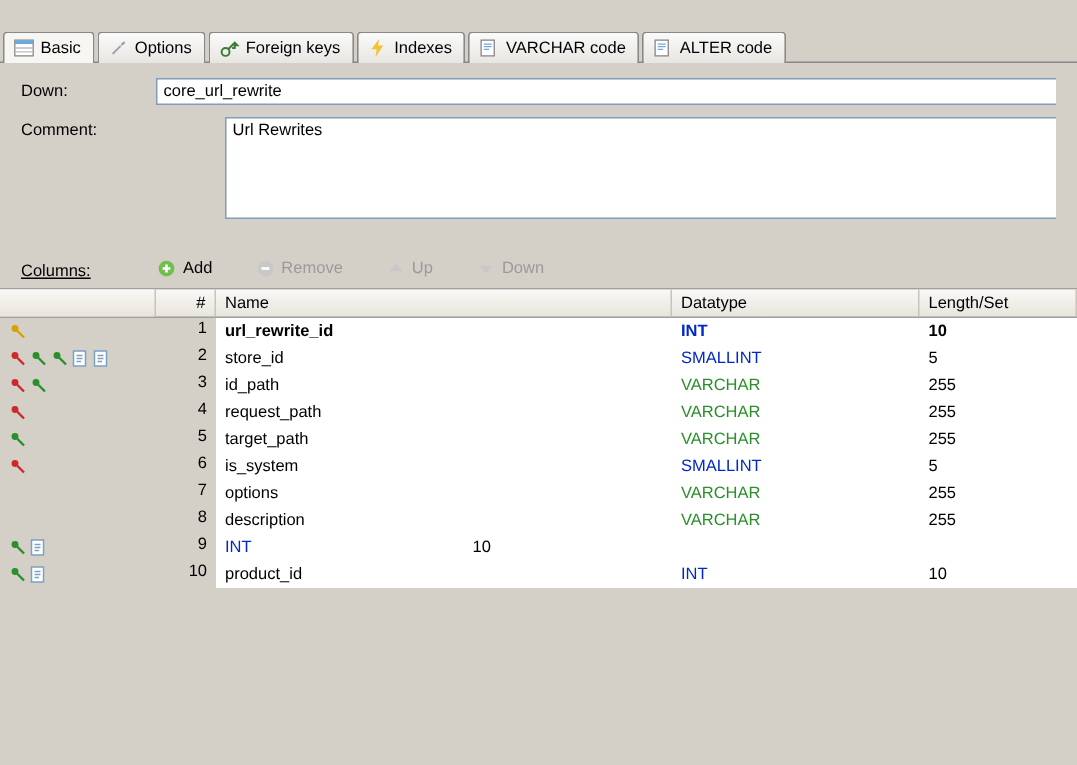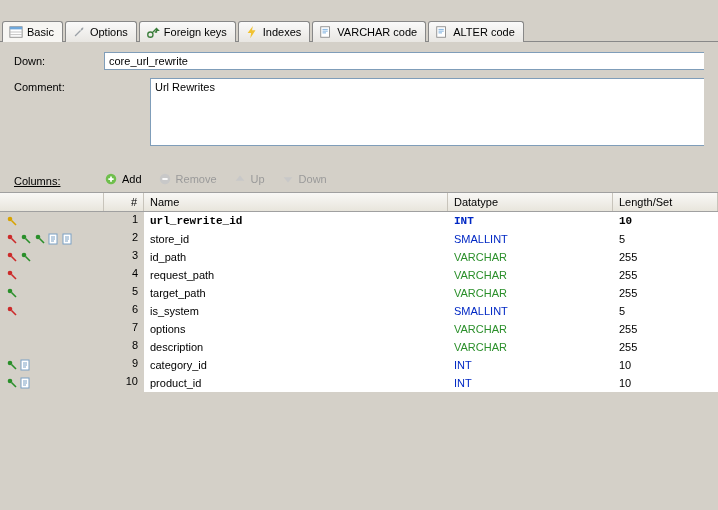--- a/index.html
+++ b/index.html
@@ -10,39 +10,39 @@
 .tab.active { background: #f7f6f3; font-weight: normal; }
 .tab svg { width: 14px; height: 14px; }
 
 .form { padding: 10px 14px 16px 14px; }
 .row { display: flex; align-items: flex-start; margin-bottom: 8px; }
 .row label { width: 90px; padding-top: 3px; }
 .row input, .row textarea { flex: 1; border: 1px solid #7f9db9; border-right: none; padding: 2px 4px; font-family: inherit; font-size: 11px; background: #fff; resize: none; }
 .row textarea { height: 68px; margin-left: 46px; }
 
 .section-label { padding: 4px 0 4px 14px; }
-.toolbar { display: flex; align-items: center; gap: 16px; padding: 2px 0 6px 0; margin-left: 104px; }
+.toolbar { display: flex; align-items: center; gap: 28px; padding: 2px 0 6px 0; margin-left: 104px; }
 .tbtn { display: flex; align-items: center; gap: 4px; cursor: pointer; color: #000; }
 .tbtn.disabled { color: #9a9a9a; cursor: default; }
 .tbtn svg { width: 14px; height: 14px; }
 
 .grid { display: flex; flex-direction: column; border-top: 1px solid #a0a0a0; }
 .ghead { display: flex; background: linear-gradient(#f9f8f6,#e8e5dc); border-bottom: 1px solid #a0a0a0; }
 .ghead .cell { border-right: 1px solid #c8c4bb; padding: 3px 6px; overflow: hidden; white-space: nowrap; }
 .gbody { background: #fff; }
 .grow { display: flex; align-items: center; height: 18px; }
 .grow .cell { padding: 1px 6px; overflow: hidden; white-space: nowrap; }
 .c-icons { width: 104px; display:flex; align-items:center; gap:2px; padding-left:6px; }
 .c-num { width: 40px; text-align: right; padding-right: 8px; }
 .c-name { width: 304px; }
 .c-type { width: 165px; }
 .c-len { flex: 1; }
 .t-int { color: #0028c4; }
 .t-var { color: #2a8f2a; }
-.bold { font-weight: bold; font-family: Liberation Mono, monospace; }
+.bold { font-weight: bold; }
 .ghead .c-icons { background: linear-gradient(#f9f8f6,#e8e5dc); }
 .key-y { fill:#d8a300;} .key-r { fill:#cc2a2a;} .key-g { fill:#2a8f2a;}
 .mini { width:12px; height:12px; }
 </style>
 </head>
 <body>
 
 <div class="tabs">
   <div class="tab active">
     <svg viewBox="0 0 16 16">
@@ -261,21 +261,20 @@
             <circle cx="4" cy="4" r="2.3" class="key-g"></circle>
             <path d="M5.5 5.5 L10 10 M8 8l2 0 M9 9l0 2" stroke-width="1.3" class="key-g" stroke="currentColor" style="stroke:inherit"></path>
             <path d="M5.5 5.5 L10 10" class="key-g" stroke-width="1.6" style="stroke:#2a8f2a"></path>
           </svg>
           <svg class="mini" viewBox="0 0 12 12">
             <rect x="1" y="1" width="8" height="10" fill="#fff" stroke="#7aa0c4"></rect>
             <path d="M3 4h4M3 6h4M3 8h3" stroke="#7aa0c4"></path>
           </svg>
         </div>
         <div class="cell c-num" style="background:#d4d0c8;height:100%;">9</div>
-        <div class="cell c-name ">category_id</div>
         <div class="cell c-type t-int ">INT</div>
         <div class="cell c-len ">10</div>
       </div>
       <div class="grow">
         <div class="cell c-icons" style="background:#d4d0c8;height:100%;">
           <svg class="mini" viewBox="0 0 12 12">
             <circle cx="4" cy="4" r="2.3" class="key-g"></circle>
             <path d="M5.5 5.5 L10 10 M8 8l2 0 M9 9l0 2" stroke-width="1.3" class="key-g" stroke="currentColor" style="stroke:inherit"></path>
             <path d="M5.5 5.5 L10 10" class="key-g" stroke-width="1.6" style="stroke:#2a8f2a"></path>
           </svg>

